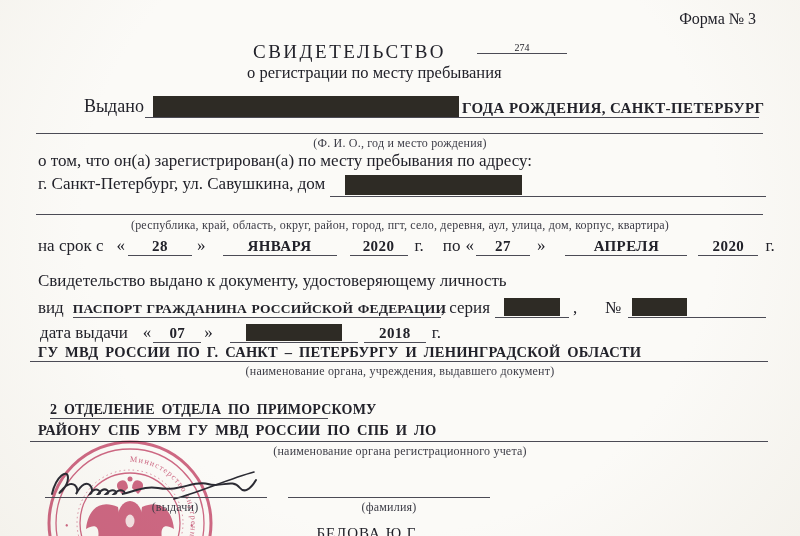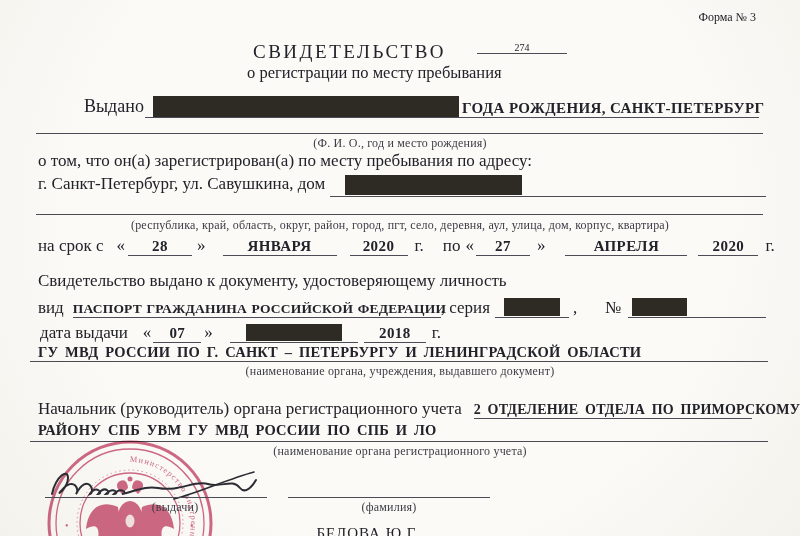--- a/index.html
+++ b/index.html
@@ -26,21 +26,21 @@
   .stamp-svg{position:absolute; left:44px; top:437px; opacity:.82; mix-blend-mode:multiply;}
   .sig-svg{position:absolute; left:46px; top:464px;}
   .small-b{font-size:15px; font-weight:bold; letter-spacing:.4px;}
   .surname{font-size:15px; letter-spacing:1px;margin-top:45px;}
 </style>
 </head>
 <body>
 
 <div class="paper">
 
-  <div class="abs" style="top:10px; right:44px; font-size:12px;">Форма № 3</div>
+  <div class="abs" style="top:10px; right:44px; font-size:16px;">Форма № 3</div>
 
   <div class="abs title" style="top:41px; left:253px;">СВИДЕТЕЛЬСТВО</div>
   <div class="abs num-line" style="top:42px; left:477px; width:90px;">274</div>
   <div class="abs subtitle" style="top:63px; left:247px;">о регистрации по месту пребывания</div>
 
   <div class="row" style="top:93px; left:84px; height:24px;">
     <span style="font-size:18px;">Выдано</span>
     <span class="bar" style="width:306px; height:21px; margin-left:9px;"></span>
     <span class="small-b" style="margin-left:3px;">ГОДА РОЖДЕНИЯ, САНКТ-ПЕТЕРБУРГ</span>
   </div>
@@ -93,21 +93,20 @@
     <span class="u" style="width:128px; margin-left:17px;"><span class="bar" style="width:96px; height:17px; margin-bottom:1px;"></span></span>
     <span class="u small-b" style="width:62px; margin-left:6px;">2018</span>
     <span style="margin-left:6px;">г.</span>
   </div>
 
   <div class="abs cond" style="top:344px; left:38px; font-size:14.5px;">ГУ МВД РОССИИ ПО Г. САНКТ – ПЕТЕРБУРГУ И ЛЕНИНГРАДСКОЙ ОБЛАСТИ</div>
   <div class="hr" style="top:361px; left:30px; width:738px;"></div>
   <div class="cap" style="top:364px;">(наименование органа, учреждения, выдавшего документ)</div>
 
   <div class="row" style="top:396px; left:38px; height:23px;">
-    <span>Начальник (руководитель) органа регистрационного учета</span>
     <span class="cond" style="margin-left:12px; width:278px; border-bottom:1px solid var(--line); text-align:left;">2 ОТДЕЛЕНИЕ ОТДЕЛА ПО ПРИМОРСКОМУ</span>
   </div>
   <div class="abs cond" style="top:422px; left:38px; font-size:14.5px;">РАЙОНУ СПБ УВМ ГУ МВД РОССИИ ПО СПБ И ЛО</div>
   <div class="hr" style="top:441px; left:30px; width:738px;"></div>
   <div class="cap" style="top:444px;">(наименование органа регистрационного учета)</div>
 
   <svg class="stamp-svg" width="172" height="172" viewBox="0 0 172 172">
     <defs>
       <path id="ringPath" d="M 86 25 A 61 61 0 1 1 85.9 25"></path>
     </defs>

